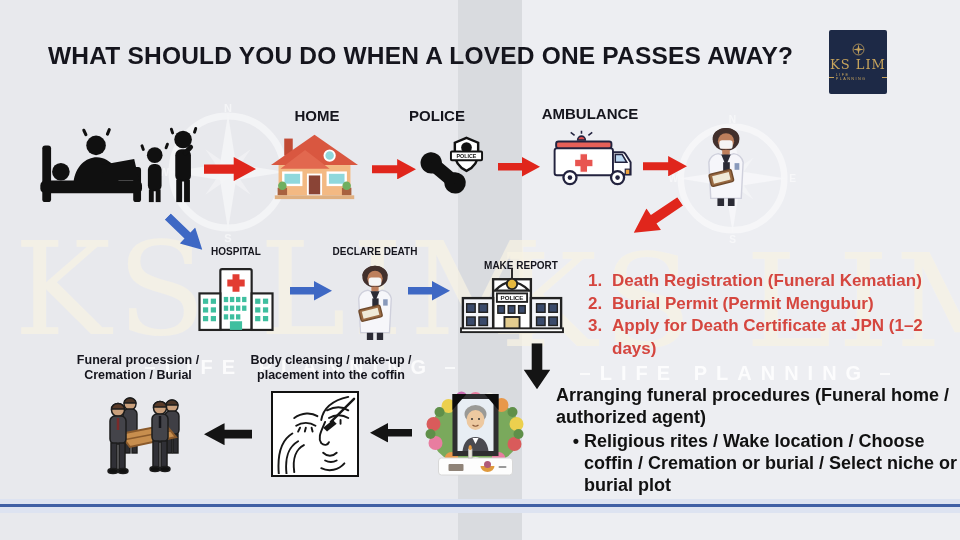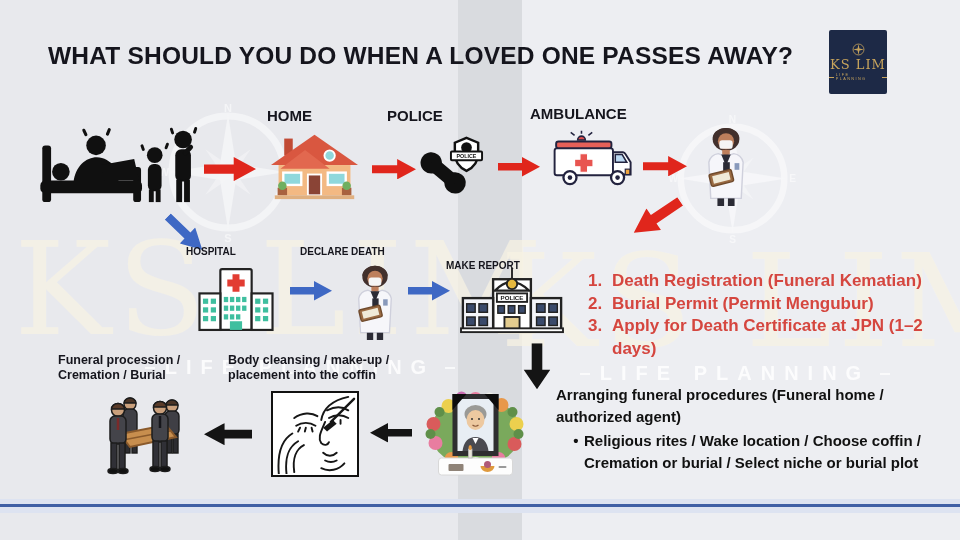--- a/index.html
+++ b/index.html
@@ -19,37 +19,37 @@
   .compass text{fill:rgba(255,255,255,.95);font-size:11px;font-weight:bold;}
   
   .title{left:48px;top:42px;width:780px;font-size:24.5px;font-weight:800;color:#15151d;letter-spacing:.2px;}
   
   .logo{left:829px;top:30px;width:58px;height:64px;background:var(--navy,#1d2946);border-radius:2px;
         display:flex;flex-direction:column;align-items:center;justify-content:center;gap:1px;}
   .logo-name{font-family:"DejaVu Serif",serif;color:var(--gold,#c8a45c);font-size:13px;letter-spacing:1px;}
   .logo-tag{display:flex;align-items:center;gap:2px;color:var(--gold,#c8a45c);font-size:3.8px;letter-spacing:1.4px;}
   .logo-tag::before,.logo-tag::after{content:"";width:5px;border-top:.6px solid var(--gold,#c8a45c);}
   
-  .lbl{font-weight:800;color:#15151d;white-space:pre-line;}
+  .lbl{font-weight:800;color:#15151d;text-align:center;white-space:pre-line;}
   .lbl-r1{font-size:15px;}
   .lbl-r2{font-size:10px;}
   .lbl-sm{font-size:12.5px;line-height:15px;}
   
   .arrow{display:block;}
   .arrow svg{display:block;width:100%;height:auto;}
   .a-red{color:var(--red-arrow,#e0261c);}
   .a-blue{color:var(--blue-arrow,#3e68c4);}
   .a-black{color:#141414;}
   
   .steps{left:588px;top:270px;width:370px;color:var(--list-red,#d5463f);font-weight:800;font-size:17px;line-height:22.5px;}
   .step{display:flex;}
   .step-n{width:24px;flex:0 0 24px;}
   .step-t{flex:1;}
   
-  .funeral{left:556px;top:384px;width:402px;color:#111;font-weight:800;font-size:15px;line-height:22px;}
+  .funeral{left:556px;top:384px;width:402px;color:#111;font-weight:800;font-size:18px;line-height:22px;}
   .bullet-row{display:flex;margin-top:2px;}
   .bullet-m{width:16px;flex:0 0 16px;text-align:center;margin-left:12px;}
   .bullet-t{flex:1;}
   
   .clean-box{left:271px;top:391px;width:88px;height:86px;background:#fff;border:2.5px solid #111;box-sizing:border-box;}
 </style>
 </head>
 <body>
 
 <div class="stage">

